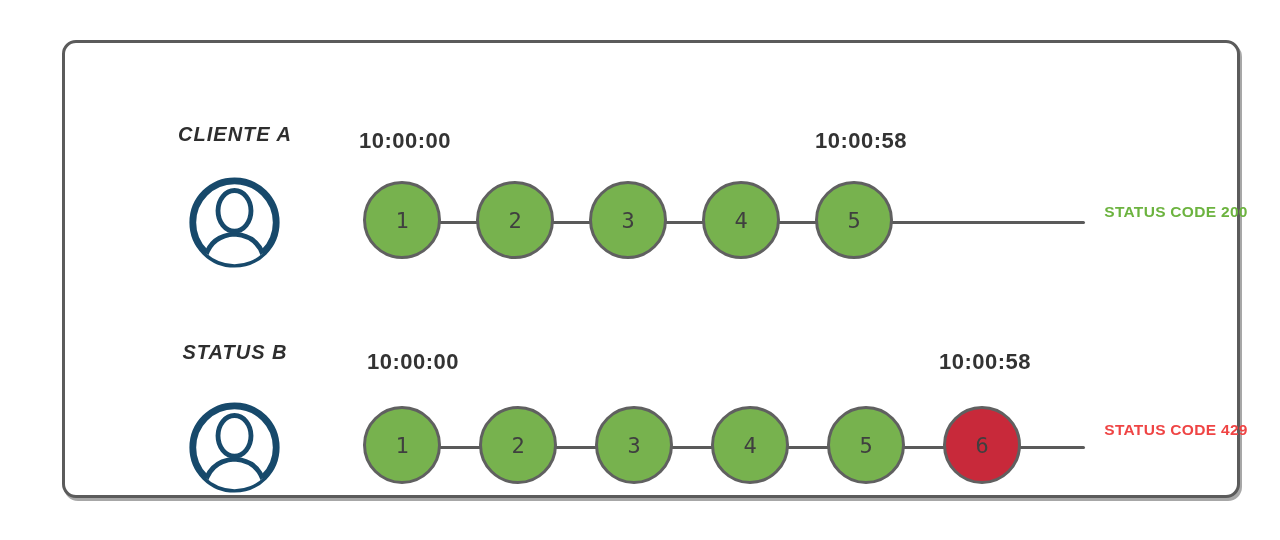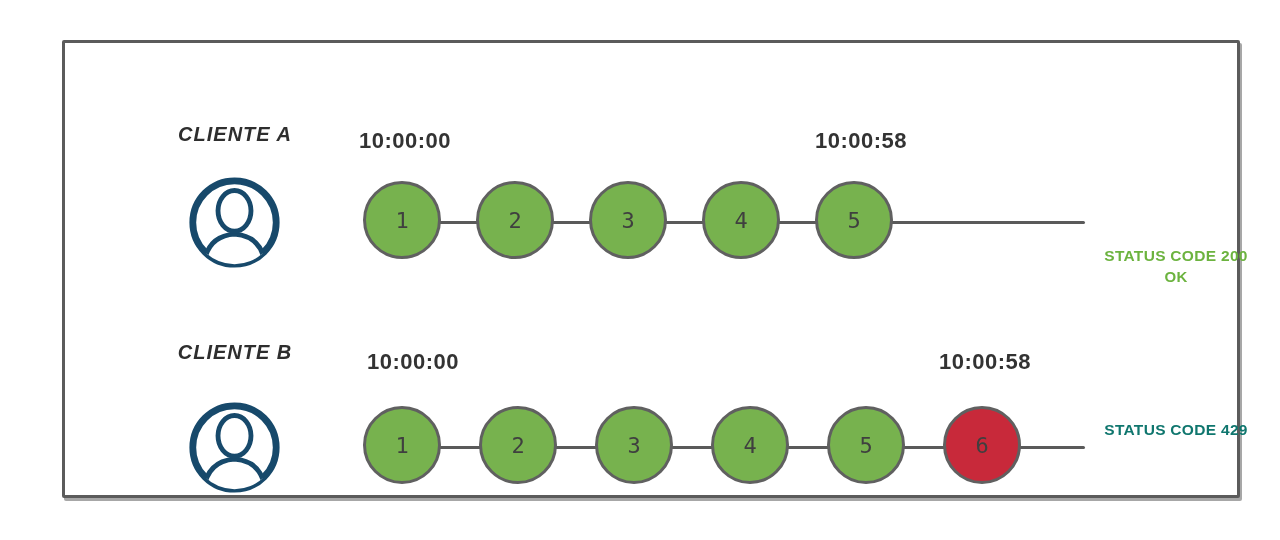--- a/index.html
+++ b/index.html
@@ -10,21 +10,21 @@
     font-family: "Liberation Sans", sans-serif;
     overflow: hidden;
   }
   .stage { position: absolute; inset: 0; }
 
   .panel {
     position: absolute;
     left: 62px; top: 40px;
     width: 1178px; height: 458px;
     border: 3px solid var(--panel-border, #5b5b5b);
-    border-radius: 2px;
+    border-radius: 14px;
     background: #ffffff;
     box-shadow: 2px 3px 0 rgba(60,60,60,0.45);
   }
 
   .client-label {
     position: absolute;
     width: 180px;
     text-align: center;
     font-size: 20px;
     font-weight: 700;
@@ -143,26 +143,25 @@
         <span>3</span>
       </div>
       <div class="circle a4 ok">
         <span>4</span>
       </div>
       <div class="circle a5 ok">
         <span>5</span>
       </div>
     </div>
 
-    <div class="status-block row-a" style="color: rgb(108, 179, 63); margin-top: 44px;">
+    <div class="status-block row-a" style="color: rgb(108, 179, 63);">
       <div class="status-line1">STATUS CODE 200</div>
-      <div class="status-line2">OK</div>
-    </div>
-
-    <div class="client-label row-b">CLIENTE B</div>
+    </div>
+
+    <div class="client-label row-b">STATUS B</div>
 
     <div class="avatar row-b">
       <svg viewBox="0 0 100 100" aria-hidden="true">
         <defs>
             <clipPath id="avclipB">
               <circle cx="50" cy="50" r="43"></circle>
             </clipPath>
           </defs>
         <circle cx="50" cy="50" r="43" fill="#ffffff" stroke="currentColor" stroke-width="7"></circle>
         <g clip-path="url(#avclipB)" stroke="currentColor" fill="#ffffff">
@@ -191,18 +190,18 @@
         <span>4</span>
       </div>
       <div class="circle b5 ok">
         <span>5</span>
       </div>
       <div class="circle b6 blocked">
         <span>6</span>
       </div>
     </div>
 
-    <div class="status-block row-b" style="color: #0f766e;">
+    <div class="status-block row-b" style="color: #ef4444;">
       <div class="status-line1">STATUS CODE 429</div>
     </div>
 
   </div>
 </div>
 
 </body></html>

